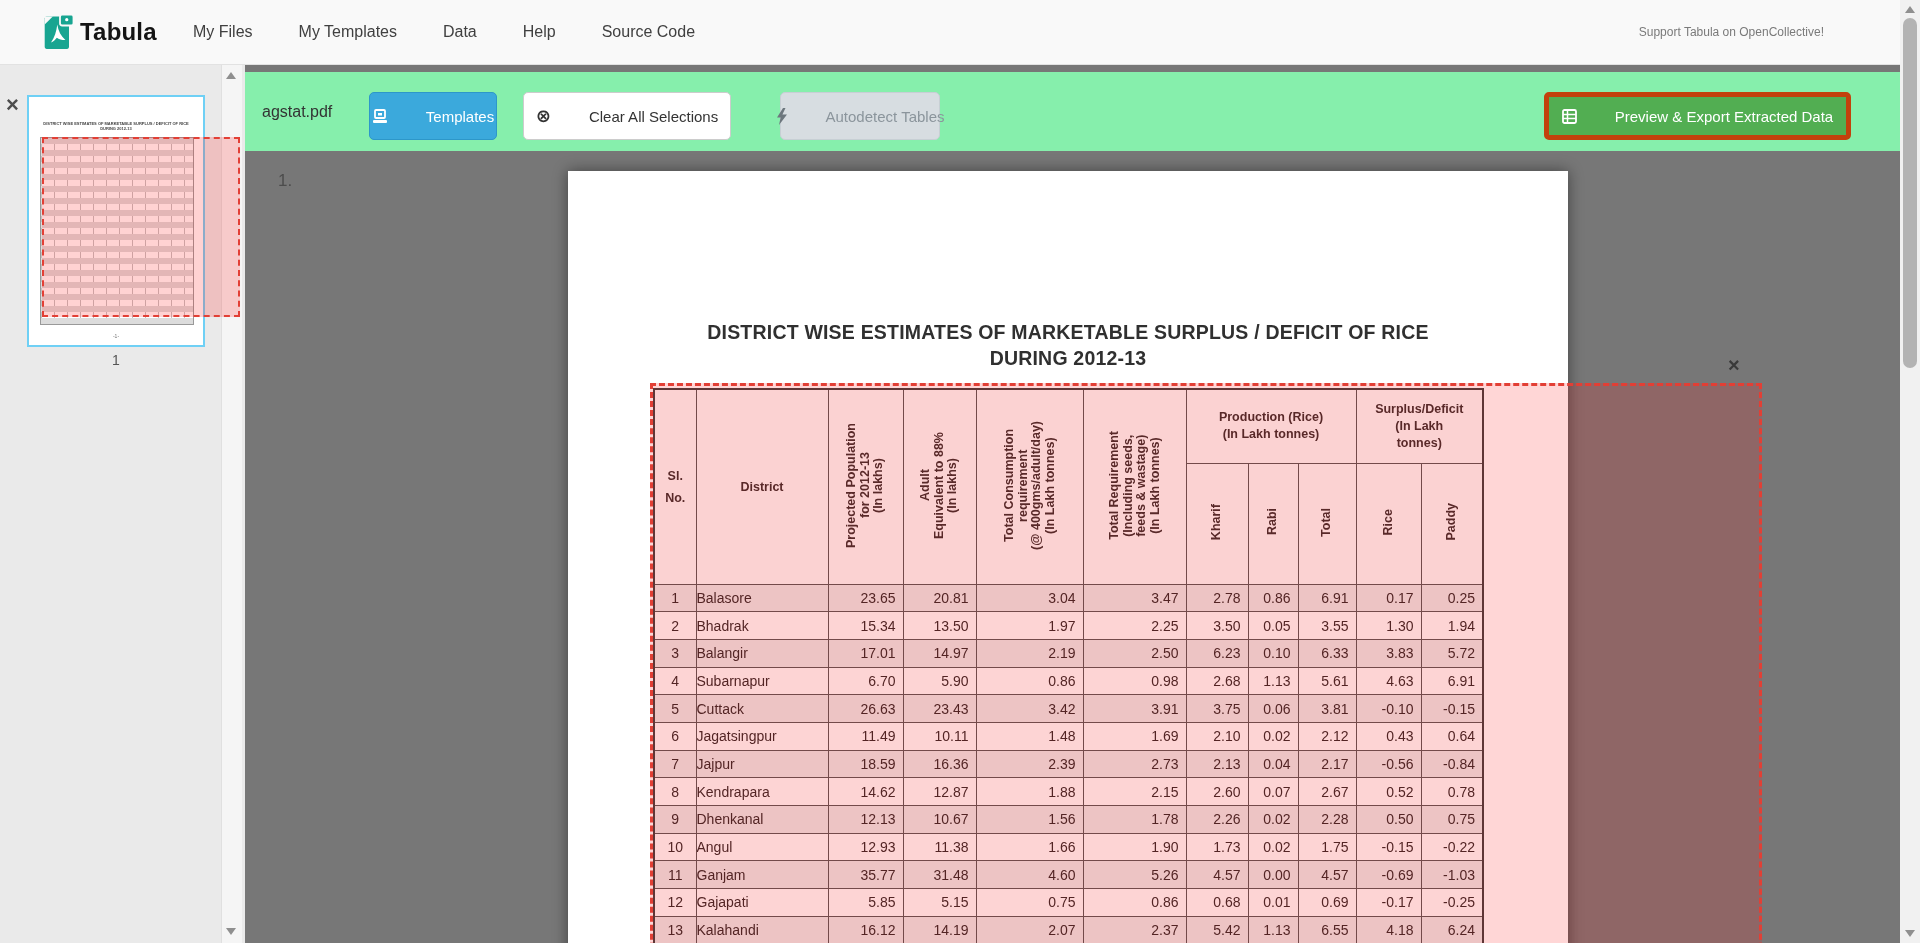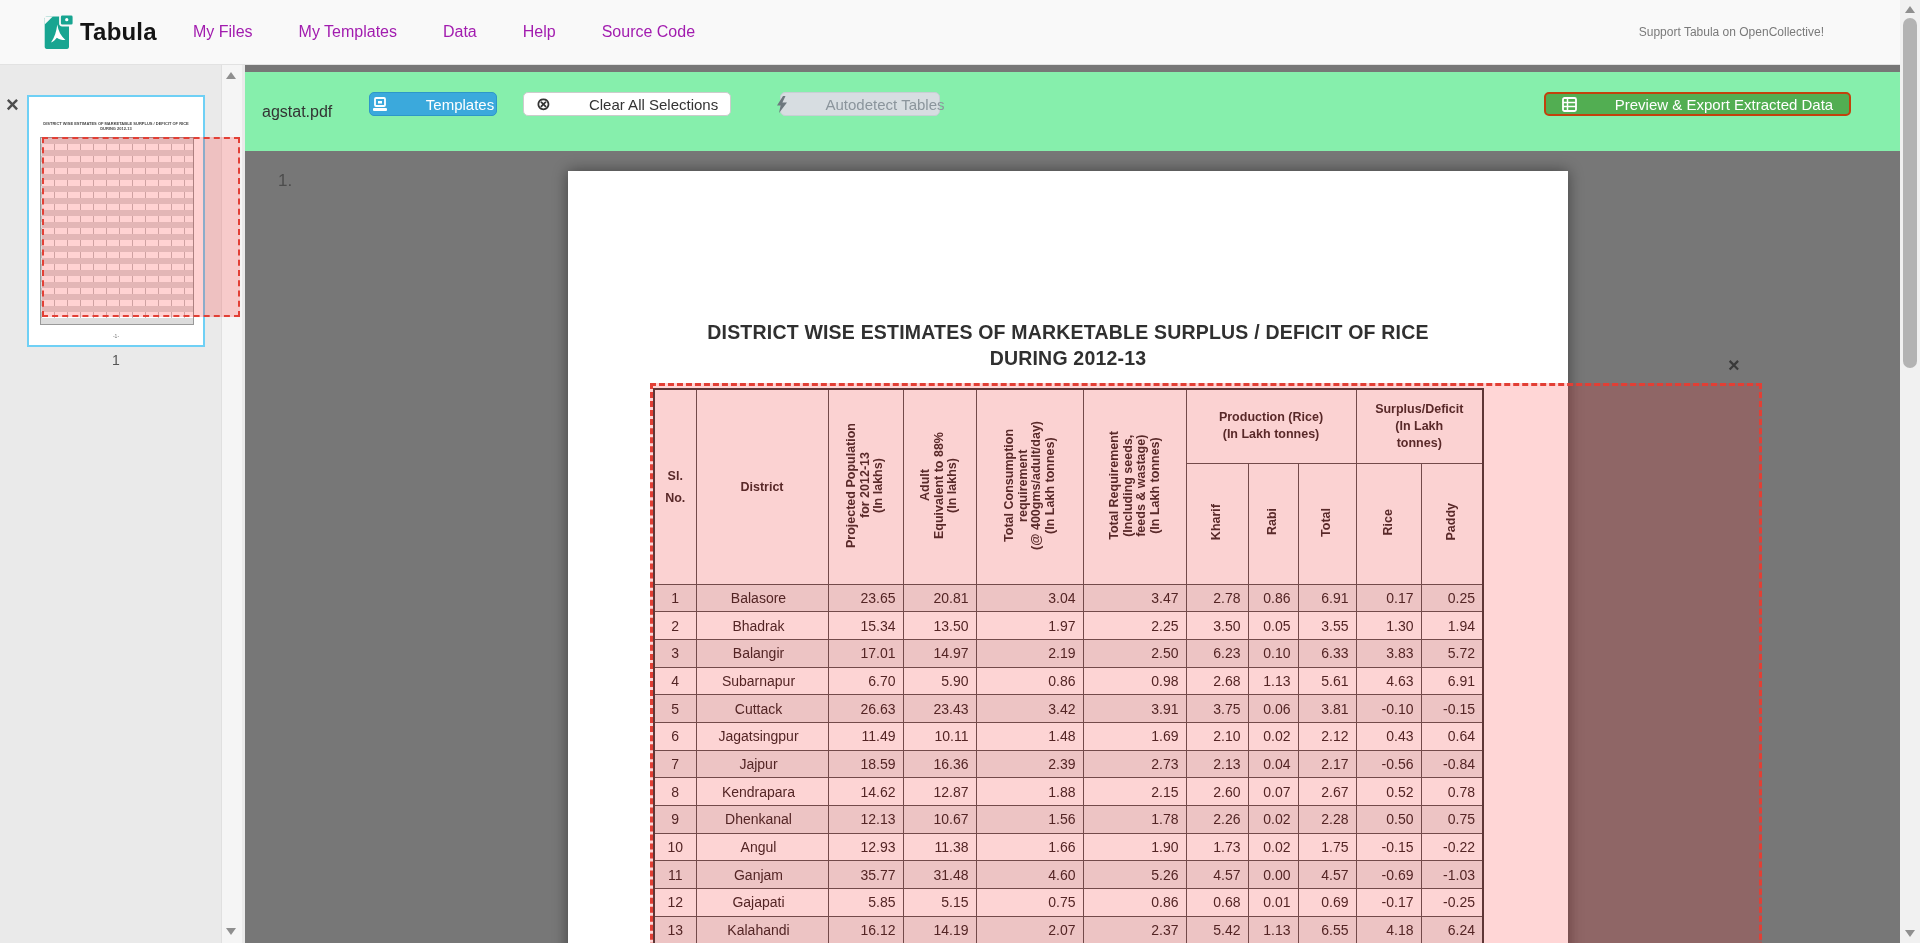--- a/index.html
+++ b/index.html
@@ -5,32 +5,32 @@
   html,body{margin:0;padding:0;}
   body{width:1920px;height:943px;overflow:hidden;position:relative;
        font-family:"Liberation Sans","DejaVu Sans",sans-serif;background:#777;}
   .abs{position:absolute;}
 
   
   #navbar{left:0;top:0;width:1920px;height:64px;background:#f9f9f9;border-bottom:1px solid #e2e2e2;z-index:20;}
   #brand{left:42px;top:8px;display:flex;align-items:center;cursor:pointer;}
   #brand-name{font-size:24px;font-weight:bold;color:#141414;margin-left:2px;letter-spacing:.2px;}
   #navlinks{left:170px;top:0;height:64px;display:flex;align-items:center;}
-  .navlink{padding:0 23px;font-size:16px;color:#a21caf;cursor:pointer;white-space:nowrap;}
+  .navlink{padding:0 23px;font-size:16px;color:#404040;cursor:pointer;white-space:nowrap;}
   #support-link{right:96px;top:0;height:64px;display:flex;align-items:center;font-size:12px;color:#7a7a7a;cursor:pointer;}
 
   
   #toolbar{left:245px;top:72px;width:1655px;height:79px;background:#86efac;z-index:15;}
   #filename{left:17px;top:0;height:79px;display:flex;align-items:center;font-size:16px;color:#333;}
-  .btn{position:absolute;top:20px;height:24px;border-radius:5px;display:flex;align-items:center;justify-content:center;
+  .btn{position:absolute;top:20px;height:48px;border-radius:5px;display:flex;align-items:center;justify-content:center;
        font-size:15px;cursor:pointer;box-sizing:border-box;padding:0 14px;white-space:nowrap;gap:32px;}
   #btn-templates{left:124px;width:128px;background:#3ba9dc;border:1px solid #2d97c9;color:#fff;}
   #btn-clear{left:278px;width:208px;background:#fff;border:1px solid #ccc;color:#333;}
   #btn-autodetect{left:535px;width:160px;background:#d7dde1;border:1px solid #c7cfd4;color:#8b959c;cursor:default;}
-  #btn-export{left:1299px;width:307px;background:#52ae52;border:2px solid #c2410c;color:#fff;}
+  #btn-export{left:1299px;width:307px;background:#52ae52;border:5px solid #c2410c;color:#fff;}
   .btn .ic{margin-right:6px;display:inline-flex;}
   #clear-x{font-size:18px;font-weight:bold;margin-right:6px;line-height:1;}
 
   
   #sidebar{left:0;top:64px;width:245px;height:879px;background:#eaeaea;z-index:10;}
   #side-close{left:6px;top:30px;font-size:22px;font-weight:bold;color:#4d4d4d;cursor:pointer;line-height:1;}
   #thumb{left:27px;top:31px;width:178px;height:252px;background:#fff;border:2px solid #6fd0f5;box-sizing:border-box;cursor:pointer;}
   #thumb-title{margin-top:24px;text-align:center;font-size:4px;font-weight:bold;color:#444;line-height:5px;white-space:pre-line;}
   #thumb-rows{position:absolute;left:11px;top:40px;width:152px;height:186px;border:1px solid #999;
       background-image:repeating-linear-gradient(90deg,rgba(120,120,120,.45) 0 .8px,transparent .8px 13px);}
@@ -59,21 +59,21 @@
   .hrow1{height:74px;} .hrow2{height:121px;}
   #rice-table tbody tr{height:27.7px;font-size:14px;}
   #rice-table tbody tr.odd td{background:#e9e9e9;}
   #rice-table tbody tr.even td{background:#fdfdfd;}
   .rot{writing-mode:vertical-rl;transform:rotate(180deg);white-space:pre-line;line-height:13.5px;
        display:inline-block;max-height:100%;}
   th.vcell{vertical-align:middle;text-align:center;}
   .ghead{white-space:pre-line;font-size:14px;line-height:17px;text-align:center;vertical-align:middle;}
   #rice-table td{text-align:right;padding-right:7px;}
   #rice-table td.c0{text-align:center;padding-right:0;}
-  #rice-table td.c1{text-align:center;}
+  #rice-table td.c1{text-align:left;}
   .slno{white-space:pre-line;line-height:22px;}
 
   
   #selection{left:405px;top:240px;width:1112px;height:620px;background:rgba(255,30,30,.18);
       border:3px dashed #e23f35;box-sizing:border-box;z-index:5;cursor:move;}
   #selection-close{left:1483px;top:212px;font-size:20px;font-weight:bold;color:#3a3a3a;cursor:pointer;z-index:6;line-height:1;}
 
   
   #vscroll{left:1900px;top:0;width:20px;height:943px;background:#f1f1f1;z-index:30;cursor:pointer;}
   #vs-up{position:absolute;left:5px;top:6px;}

